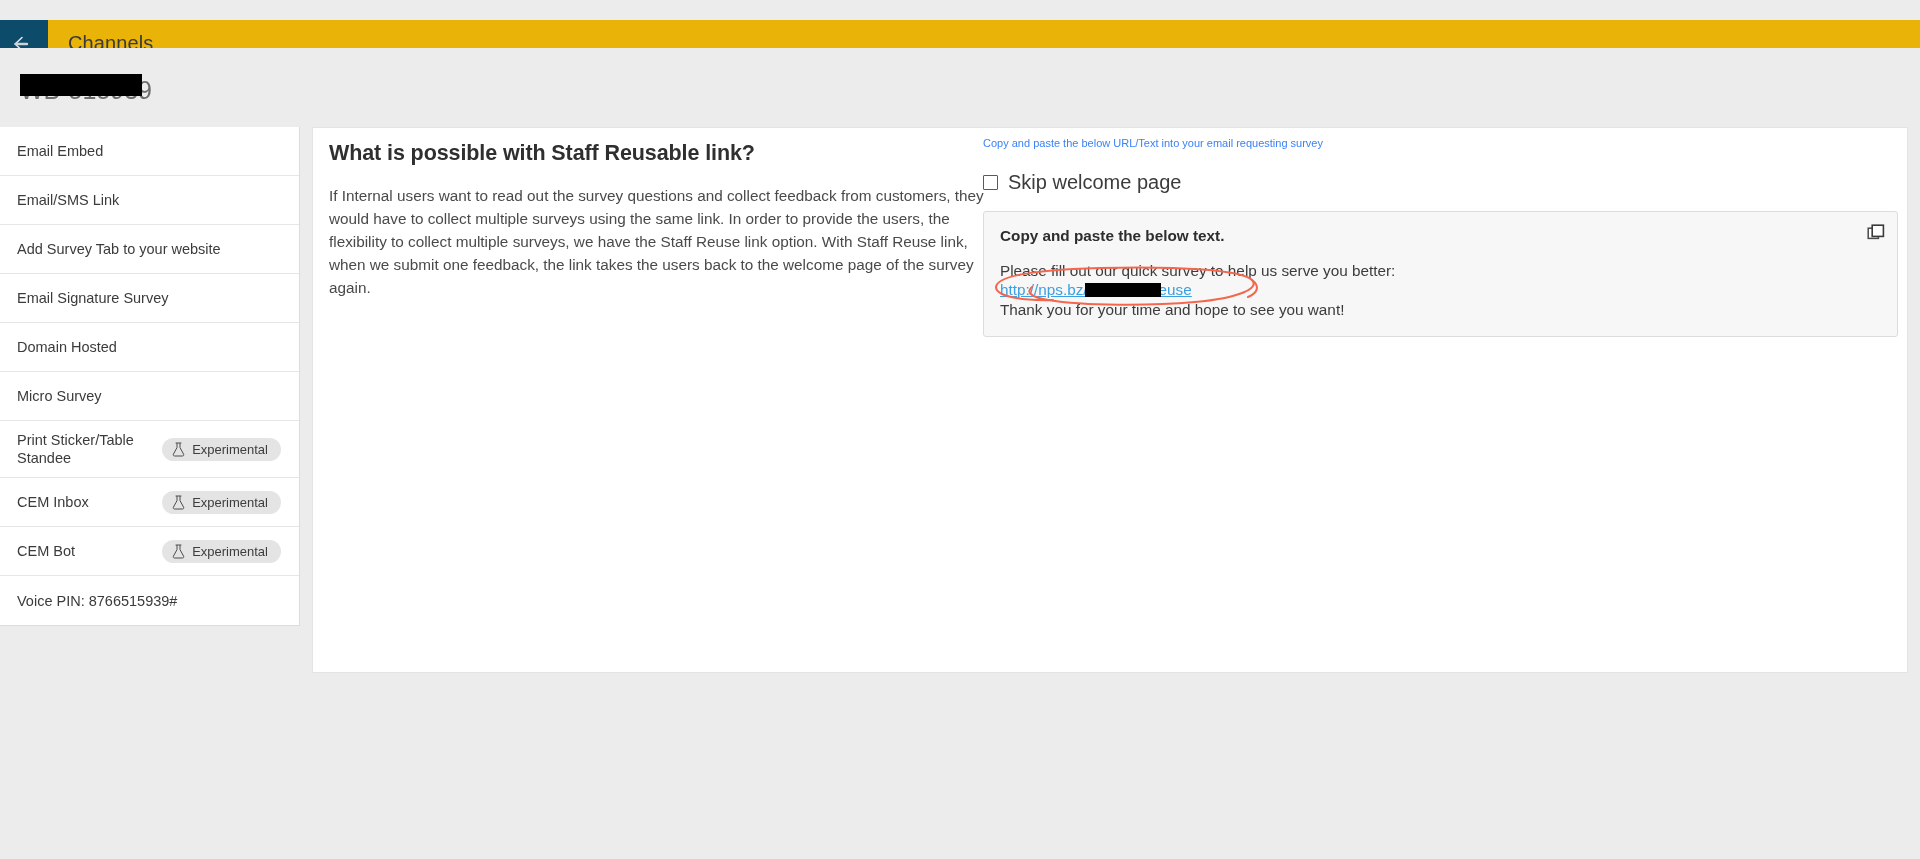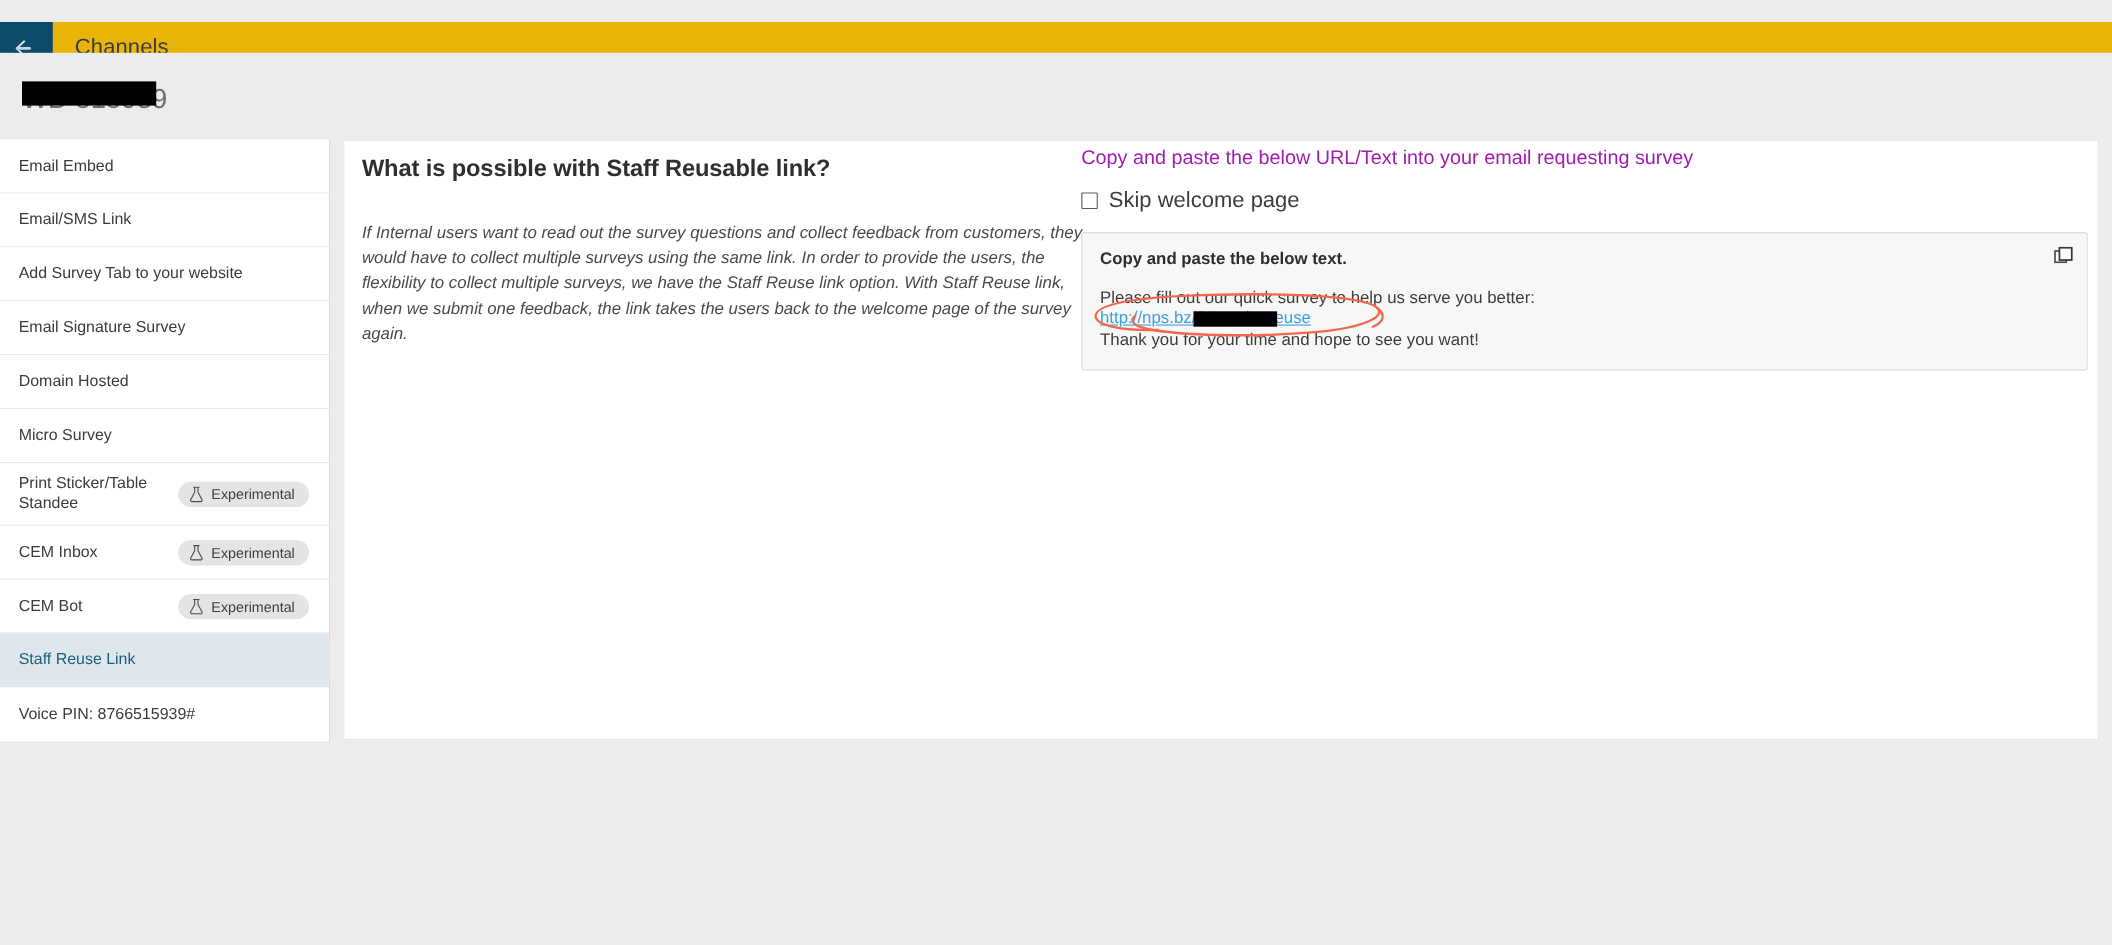--- a/index.html
+++ b/index.html
@@ -144,36 +144,35 @@
     width: 660px;
   }
   .content-heading {
     font-size: 21.5px;
     font-weight: bold;
     color: #2f2f2f;
     line-height: 30px;
     letter-spacing: -0.1px;
   }
   .content-paragraph {
-    margin-top: 32px;
+    margin-top: 16px;
     font-size: 15.3px;
     color: #4a4a4a;
     line-height: 23px;
-    font-style: italic;
   }
 
   .right-col {
     position: absolute;
     left: 670px;
     top: 4px;
     width: 915px;
   }
   .right-intro {
-    font-size: 18px;
-    color: #a21caf;
+    font-size: 11px;
+    color: #3b82f6;
     line-height: 22px;
   }
   .skip-row {
     margin-top: 17px;
     display: flex;
     align-items: center;
     gap: 10px;
     cursor: pointer;
   }
   .checkbox {
@@ -310,23 +309,20 @@
       <span class="badge">
         <span>
           <svg class="flask-icon" width="13" height="15" viewBox="0 0 13 15">
             <path d="M5 1 L5 5.6 L1.4 12.2 C0.9 13.1 1.5 14 2.5 14 L10.5 14 C11.5 14 12.1 13.1 11.6 12.2 L8 5.6 L8 1" fill="none" stroke="#4c4c4c" stroke-width="1" stroke-linejoin="round"></path>
             <line x1="4" y1="1" x2="9" y2="1" stroke="#4c4c4c" stroke-width="1" stroke-linecap="round"></line>
           </svg>
         </span>
         <span class="badge-text">Experimental</span>
       </span>
     </div>
-    <div class="side-item selected">
-      <span class="side-item-label">Staff Reuse Link</span>
-    </div>
     <div class="side-item">
       <span class="side-item-label">Voice PIN: 8766515939#</span>
     </div>
   </div>
 
 <div class="content">
 
   <div class="left-col">
     <div class="content-heading">What is possible with Staff Reusable link?</div>
     <div class="content-paragraph">If Internal users want to read out the survey questions and collect feedback from customers, they would have to collect multiple surveys using the same link. In order to provide the users, the flexibility to collect multiple surveys, we have the Staff Reuse link option. With Staff Reuse link, when we submit one feedback, the link takes the users back to the welcome page of the survey again.</div>

